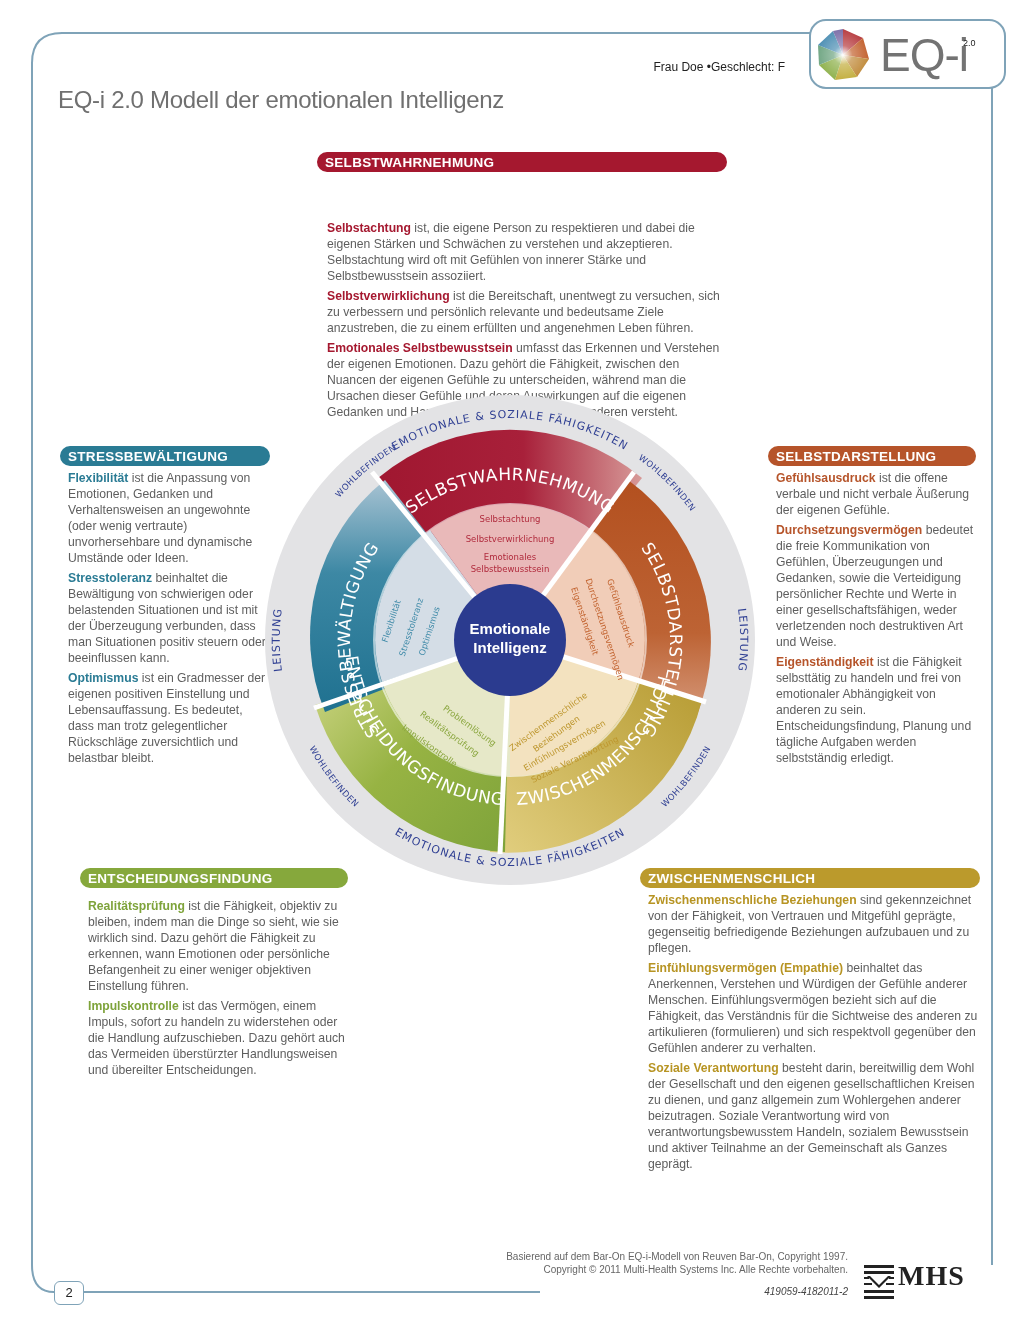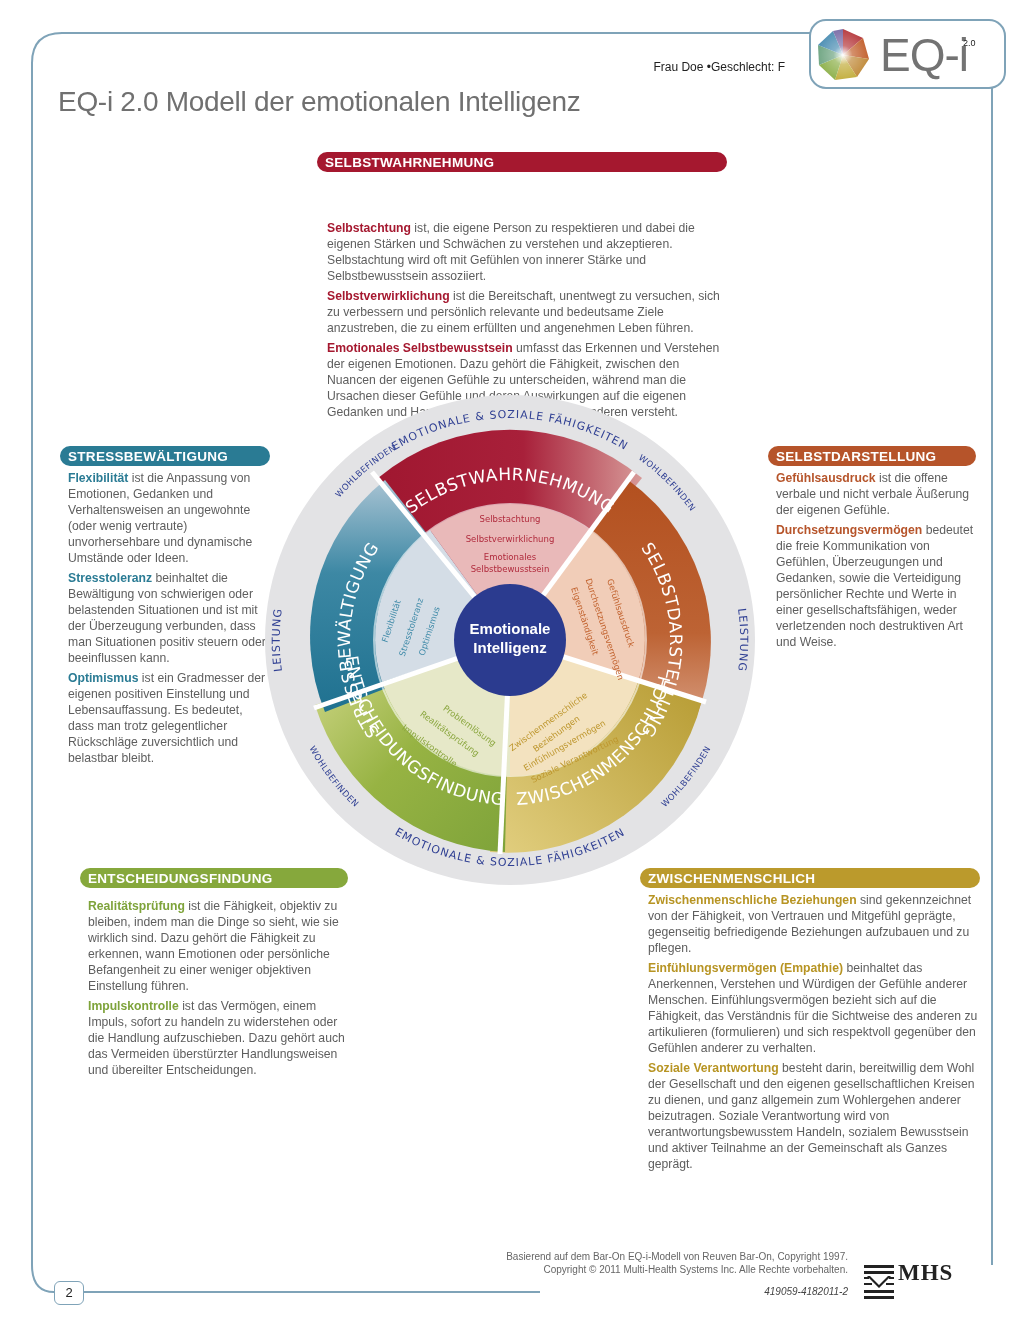--- a/index.html
+++ b/index.html
@@ -4,21 +4,21 @@
 <style>
   html, body { margin:0; padding:0; background:#ffffff; }
   body { width:1024px; height:1325px; position:relative; overflow:hidden;
          font-family:"Liberation Sans", sans-serif; color:#5a5a5a; }
   .frame { position:absolute; left:0; top:0; width:1024px; height:1325px; pointer-events:none; }
   .header-info { position:absolute; left:600px; top:60px; width:185px; text-align:right;
                  font-size:12px; color:#222; }
   .logo-text { position:absolute; left:880px; top:28px; font-size:46px; color:#737373; letter-spacing:-1px;
                font-family:"Liberation Sans", sans-serif; }
   .logo-ver { position:absolute; left:963px; top:38px; font-size:9px; color:#222; }
-  .page-title { position:absolute; left:58px; top:86px; font-size:28px; color:#707070;
+  .page-title { position:absolute; left:58px; top:86px; font-size:24px; color:#707070;
                 font-weight:normal; margin:0; letter-spacing:-0.3px; }
   .section { position:absolute; font-size:12.2px; line-height:16px; color:#5e5e5e; }
   .section .bar { color:#fff; font-weight:bold; font-size:13.5px; letter-spacing:0.3px;
                   height:20px; line-height:21px; padding-left:8px; border-radius:10px; margin-bottom:4px; }
   .section p { margin:0 0 4px 0; }
   .section .term { font-weight:bold; }
   .sec-top { left:317px; top:152px; width:410px; }
   .sec-top .bar { background:#a5182f; }
   .sec-top .term { color:#a5182f; }
   .sec-left { left:60px; top:446px; width:210px; }
@@ -95,20 +95,21 @@
     <p><span class="term">Stresstoleranz</span><span> beinhaltet die Bewältigung von schwierigen oder belastenden Situationen und ist mit der Überzeugung verbunden, dass man Situationen positiv steuern oder beeinflussen kann.</span></p>
     <p><span class="term">Optimismus</span><span> ist ein Gradmesser der eigenen positiven Einstellung und Lebensauffassung. Es bedeutet, dass man trotz gelegentlicher Rückschläge zuversichtlich und belastbar bleibt.</span></p>
   </div>
 </div>
 
 <div class="section sec-right">
   <div class="bar">SELBSTDARSTELLUNG</div>
   <div class="body" style="padding-left:8px;">
     <p><span class="term">Gefühlsausdruck</span><span> ist die offene verbale und nicht verbale Äußerung der eigenen Gefühle.</span></p>
     <p><span class="term">Durchsetzungsvermögen</span><span> bedeutet die freie Kommunikation von Gefühlen, Überzeugungen und Gedanken, sowie die Verteidigung persönlicher Rechte und Werte in einer gesellschaftsfähigen, weder verletzenden noch destruktiven Art und Weise.</span></p>
+    <p><span class="term">Eigenständigkeit</span><span> ist die Fähigkeit selbsttätig zu handeln und frei von emotionaler Abhängigkeit von anderen zu sein. Entscheidungsfindung, Planung und tägliche Aufgaben werden selbstständig erledigt.</span></p>
   </div>
 </div>
 
 <div class="section sec-bl">
   <div class="bar">ENTSCHEIDUNGSFINDUNG</div>
   <div class="body" style="padding-top:6px;">
     <p><span class="term">Realitätsprüfung</span><span> ist die Fähigkeit, objektiv zu bleiben, indem man die Dinge so sieht, wie sie wirklich sind. Dazu gehört die Fähigkeit zu erkennen, wann Emotionen oder persönliche Befangenheit zu einer weniger objektiven Einstellung führen.</span></p>
     <p><span class="term">Impulskontrolle</span><span> ist das Vermögen, einem Impuls, sofort zu handeln zu widerstehen oder die Handlung aufzuschieben. Dazu gehört auch das Vermeiden überstürzter Handlungsweisen und übereilter Entscheidungen.</span></p>
   </div>
 </div>
@@ -272,15 +273,15 @@
         <rect x="0" y="6" width="30" height="3"></rect>
       <rect x="0" y="25" width="30" height="3"></rect>
         <rect x="0" y="31" width="30" height="3"></rect>
       <path d="M3 11 L15 23 L27 11 L24 11 L15 20 L6 11 Z"></path>
       <rect x="0" y="12" width="5" height="2"></rect>
         <rect x="25" y="12" width="5" height="2"></rect>
       <rect x="0" y="18" width="8" height="2"></rect>
         <rect x="22" y="18" width="8" height="2"></rect>
     </g>
   </svg>
-  <span style="position:absolute;left:34px;top:-2px;font-family:'Liberation Serif',serif;font-weight:bold;font-size:23px;color:#222;letter-spacing:1px;">MHS</span>
+  <span style="position:absolute;left:34px;top:-2px;font-family:'Liberation Serif',serif;font-weight:bold;font-size:28px;color:#222;letter-spacing:1px;">MHS</span>
 </div>
 <div class="page-num">2</div>
 
 </body></html>

